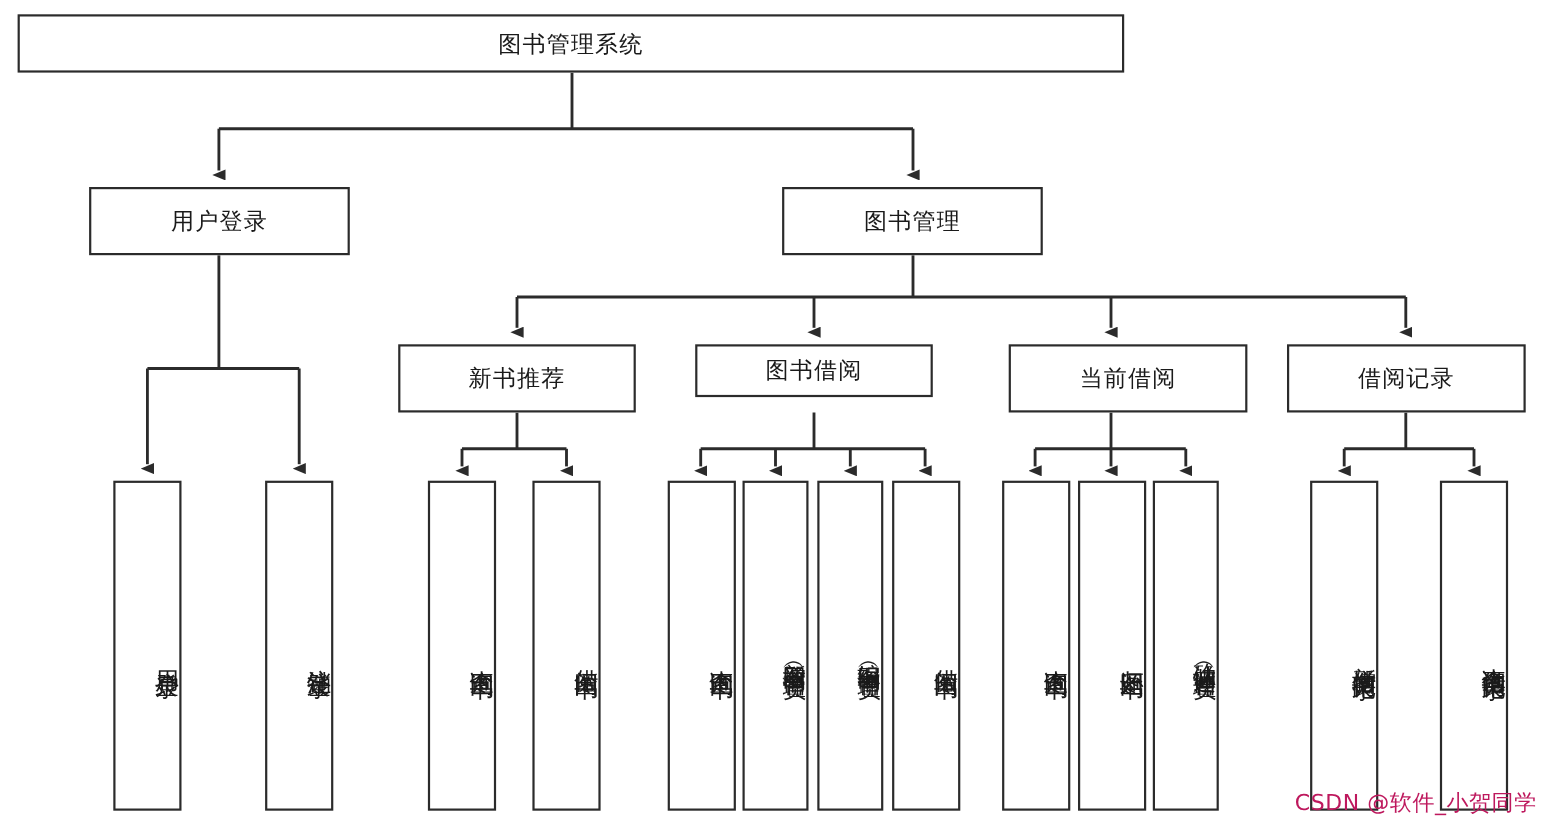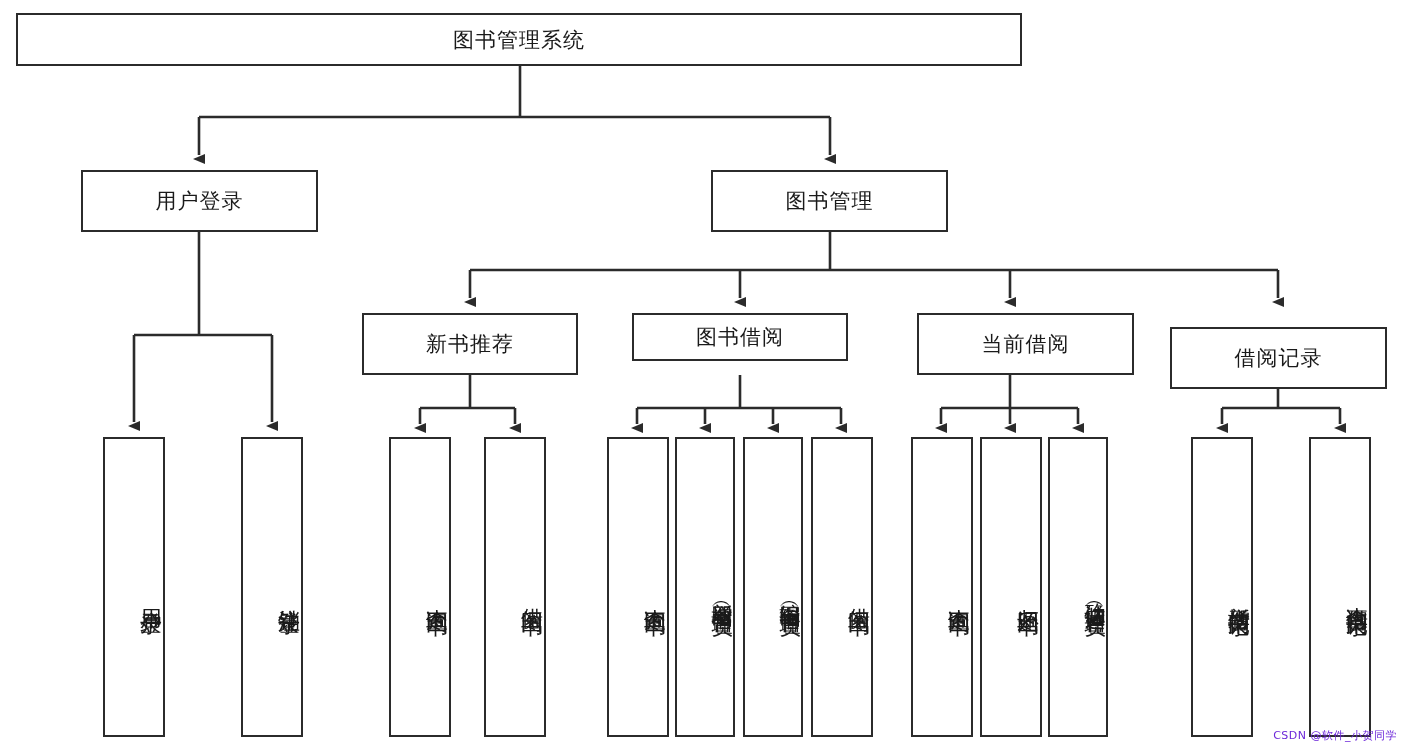--- a/index.html
+++ b/index.html
@@ -54,22 +54,22 @@
   .node.vert.tall-text {
     font-size: 21px;
   }
   .node .label {
     display: block;
   }
   #watermark {
     position: absolute;
     right: 8px;
     bottom: 4px;
-    font-size: 11px;
-    color: #6d28d9;
+    font-size: 20px;
+    color: #be185d;
     white-space: nowrap;
     letter-spacing: 0.5px;
   }
 </style>
 </head>
 <body>
 
 <div id="canvas">
 
   <svg id="wires" viewBox="0 0 1405 747" xmlns="http://www.w3.org/2000/svg">
@@ -140,21 +140,21 @@
   </div>
 
   <div class="node horiz" style="left:632px; top:313px; width:216px; height:48px;">
     <span class="label">图书借阅</span>
   </div>
 
   <div class="node horiz" style="left:901px; top:313px; width:217px; height:62px;margin-left:16px;">
     <span class="label">当前借阅</span>
   </div>
 
-  <div class="node horiz" style="left:1170px; top:327px; width:217px; height:62px;">
+  <div class="node horiz" style="left:1170px; top:313px; width:217px; height:62px;">
     <span class="label">借阅记录</span>
   </div>
 
   <div class="node vert" style="left:103px; top:437px; width:62px; height:300px;">
     <span class="label">用户登录</span>
   </div>
 
   <div class="node vert" style="left:241px; top:437px; width:62px; height:300px;">
     <span class="label">注销登录</span>
   </div>

